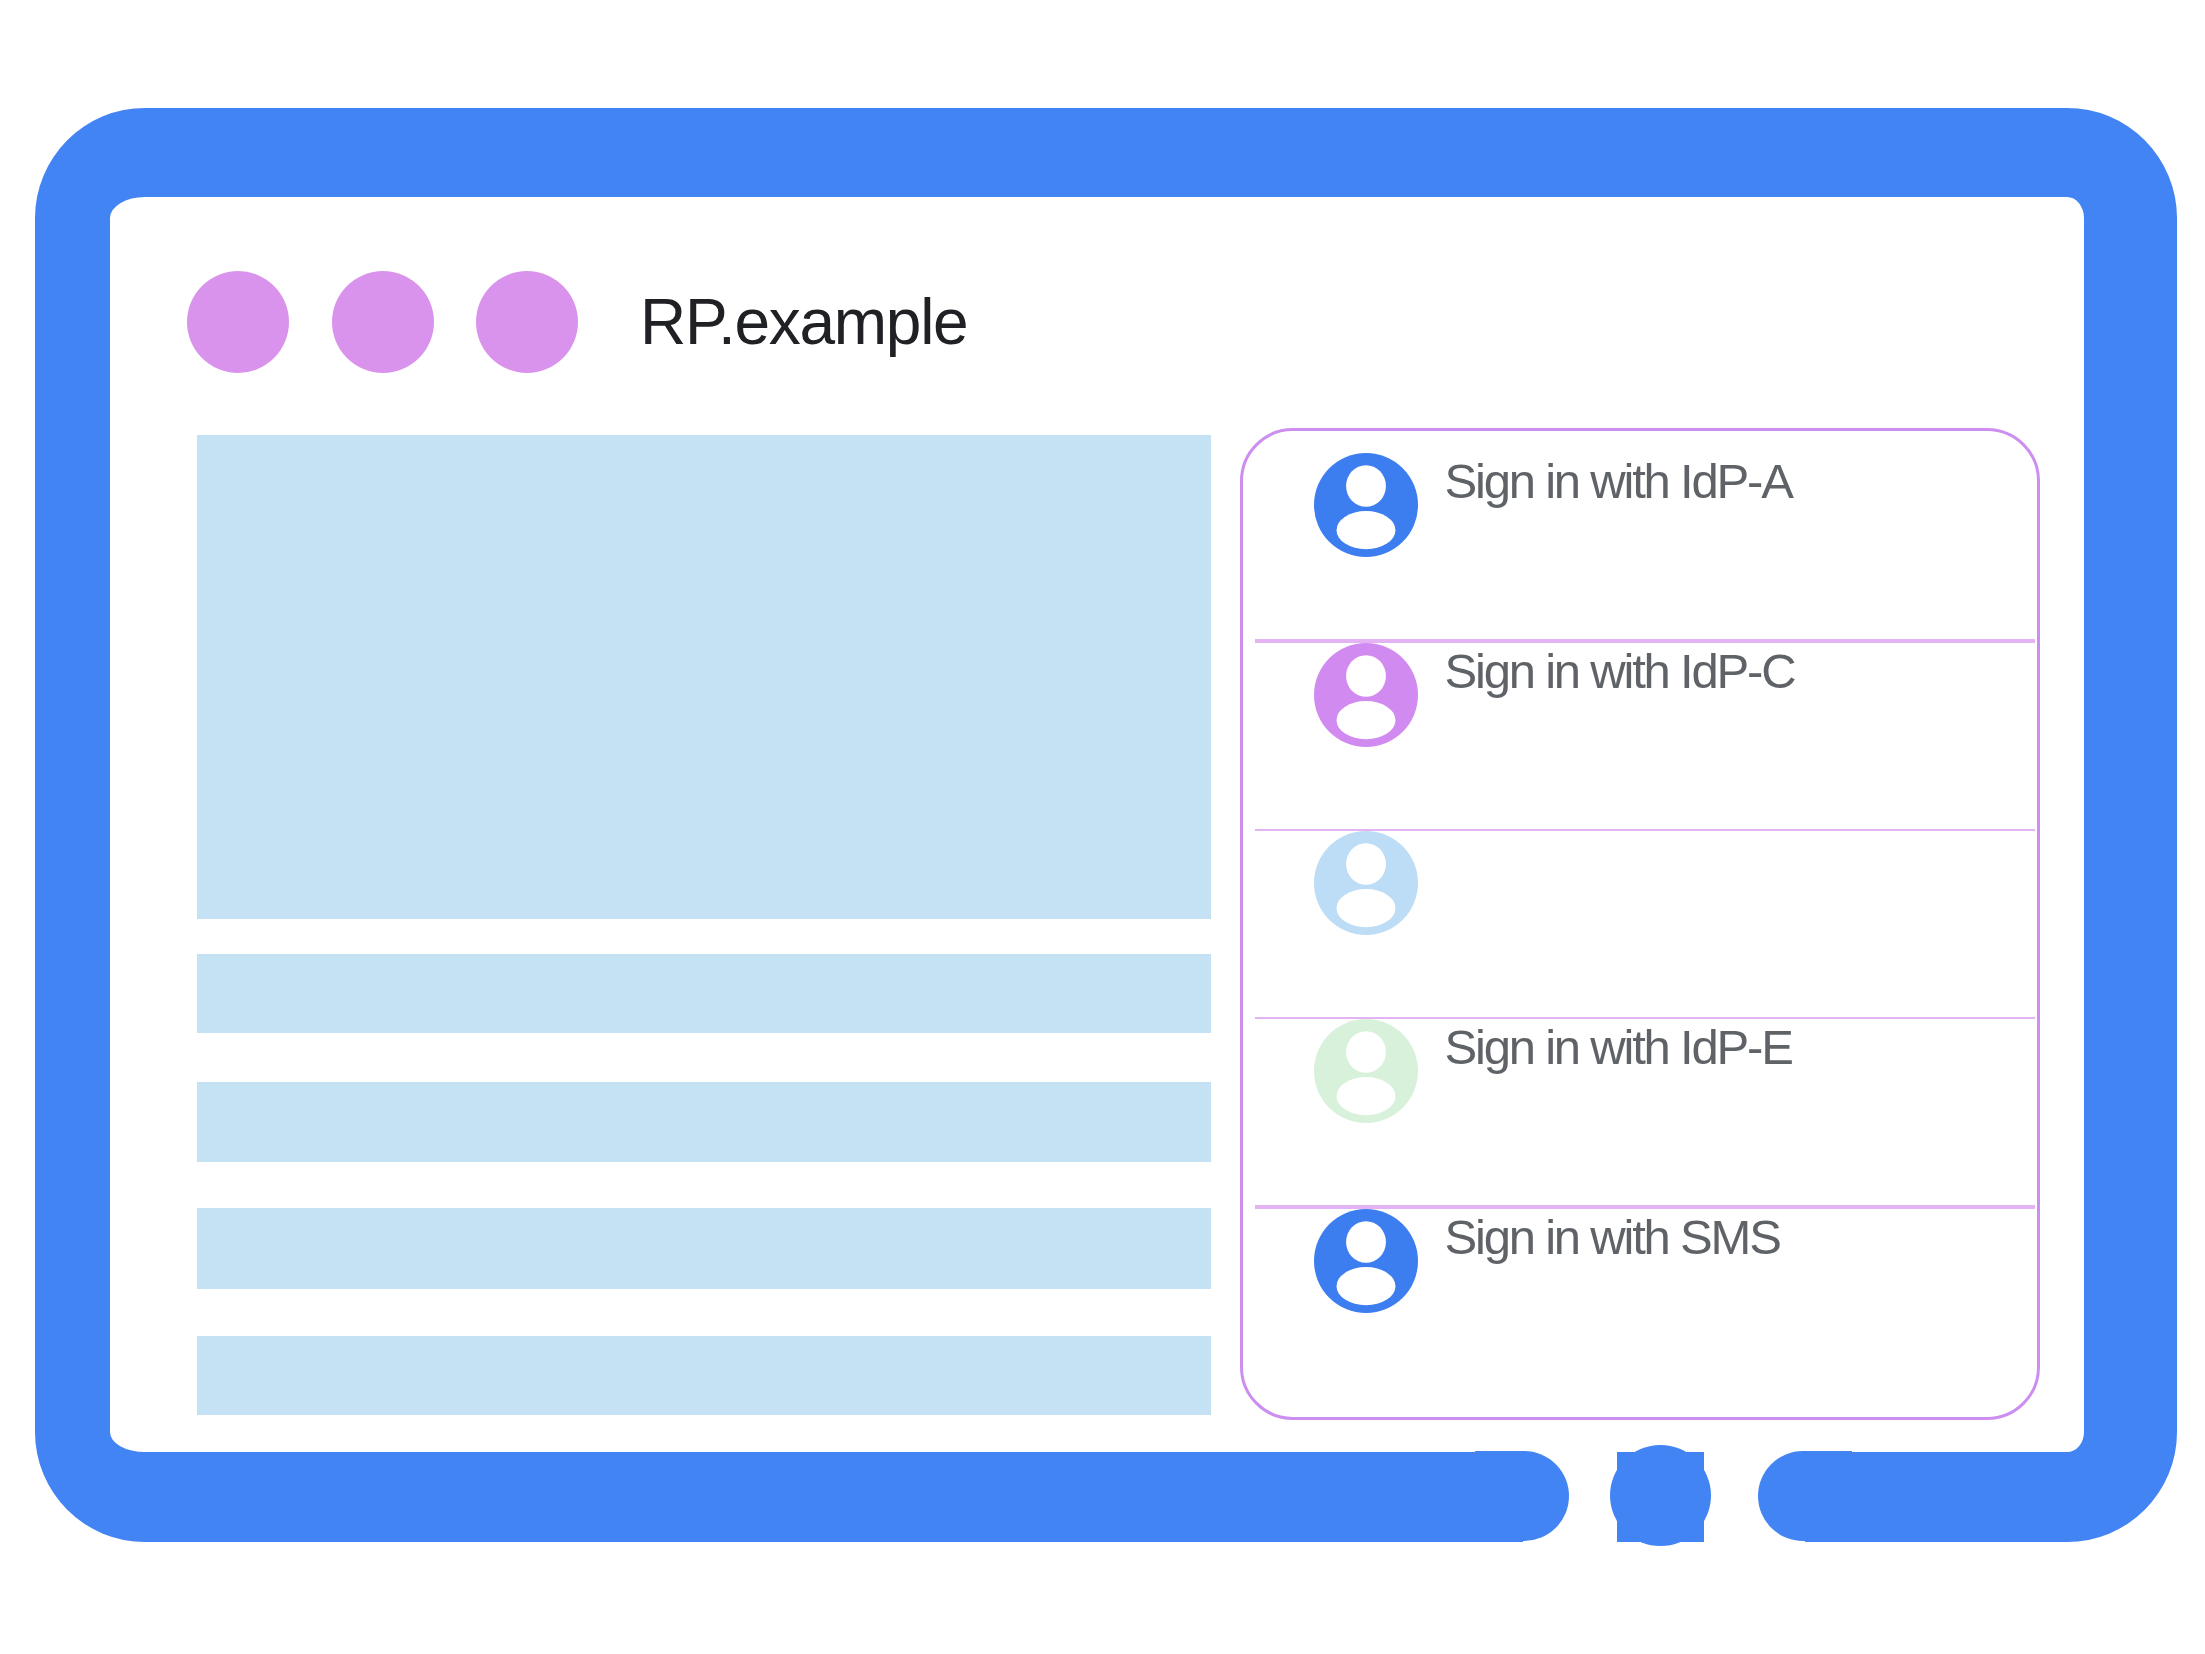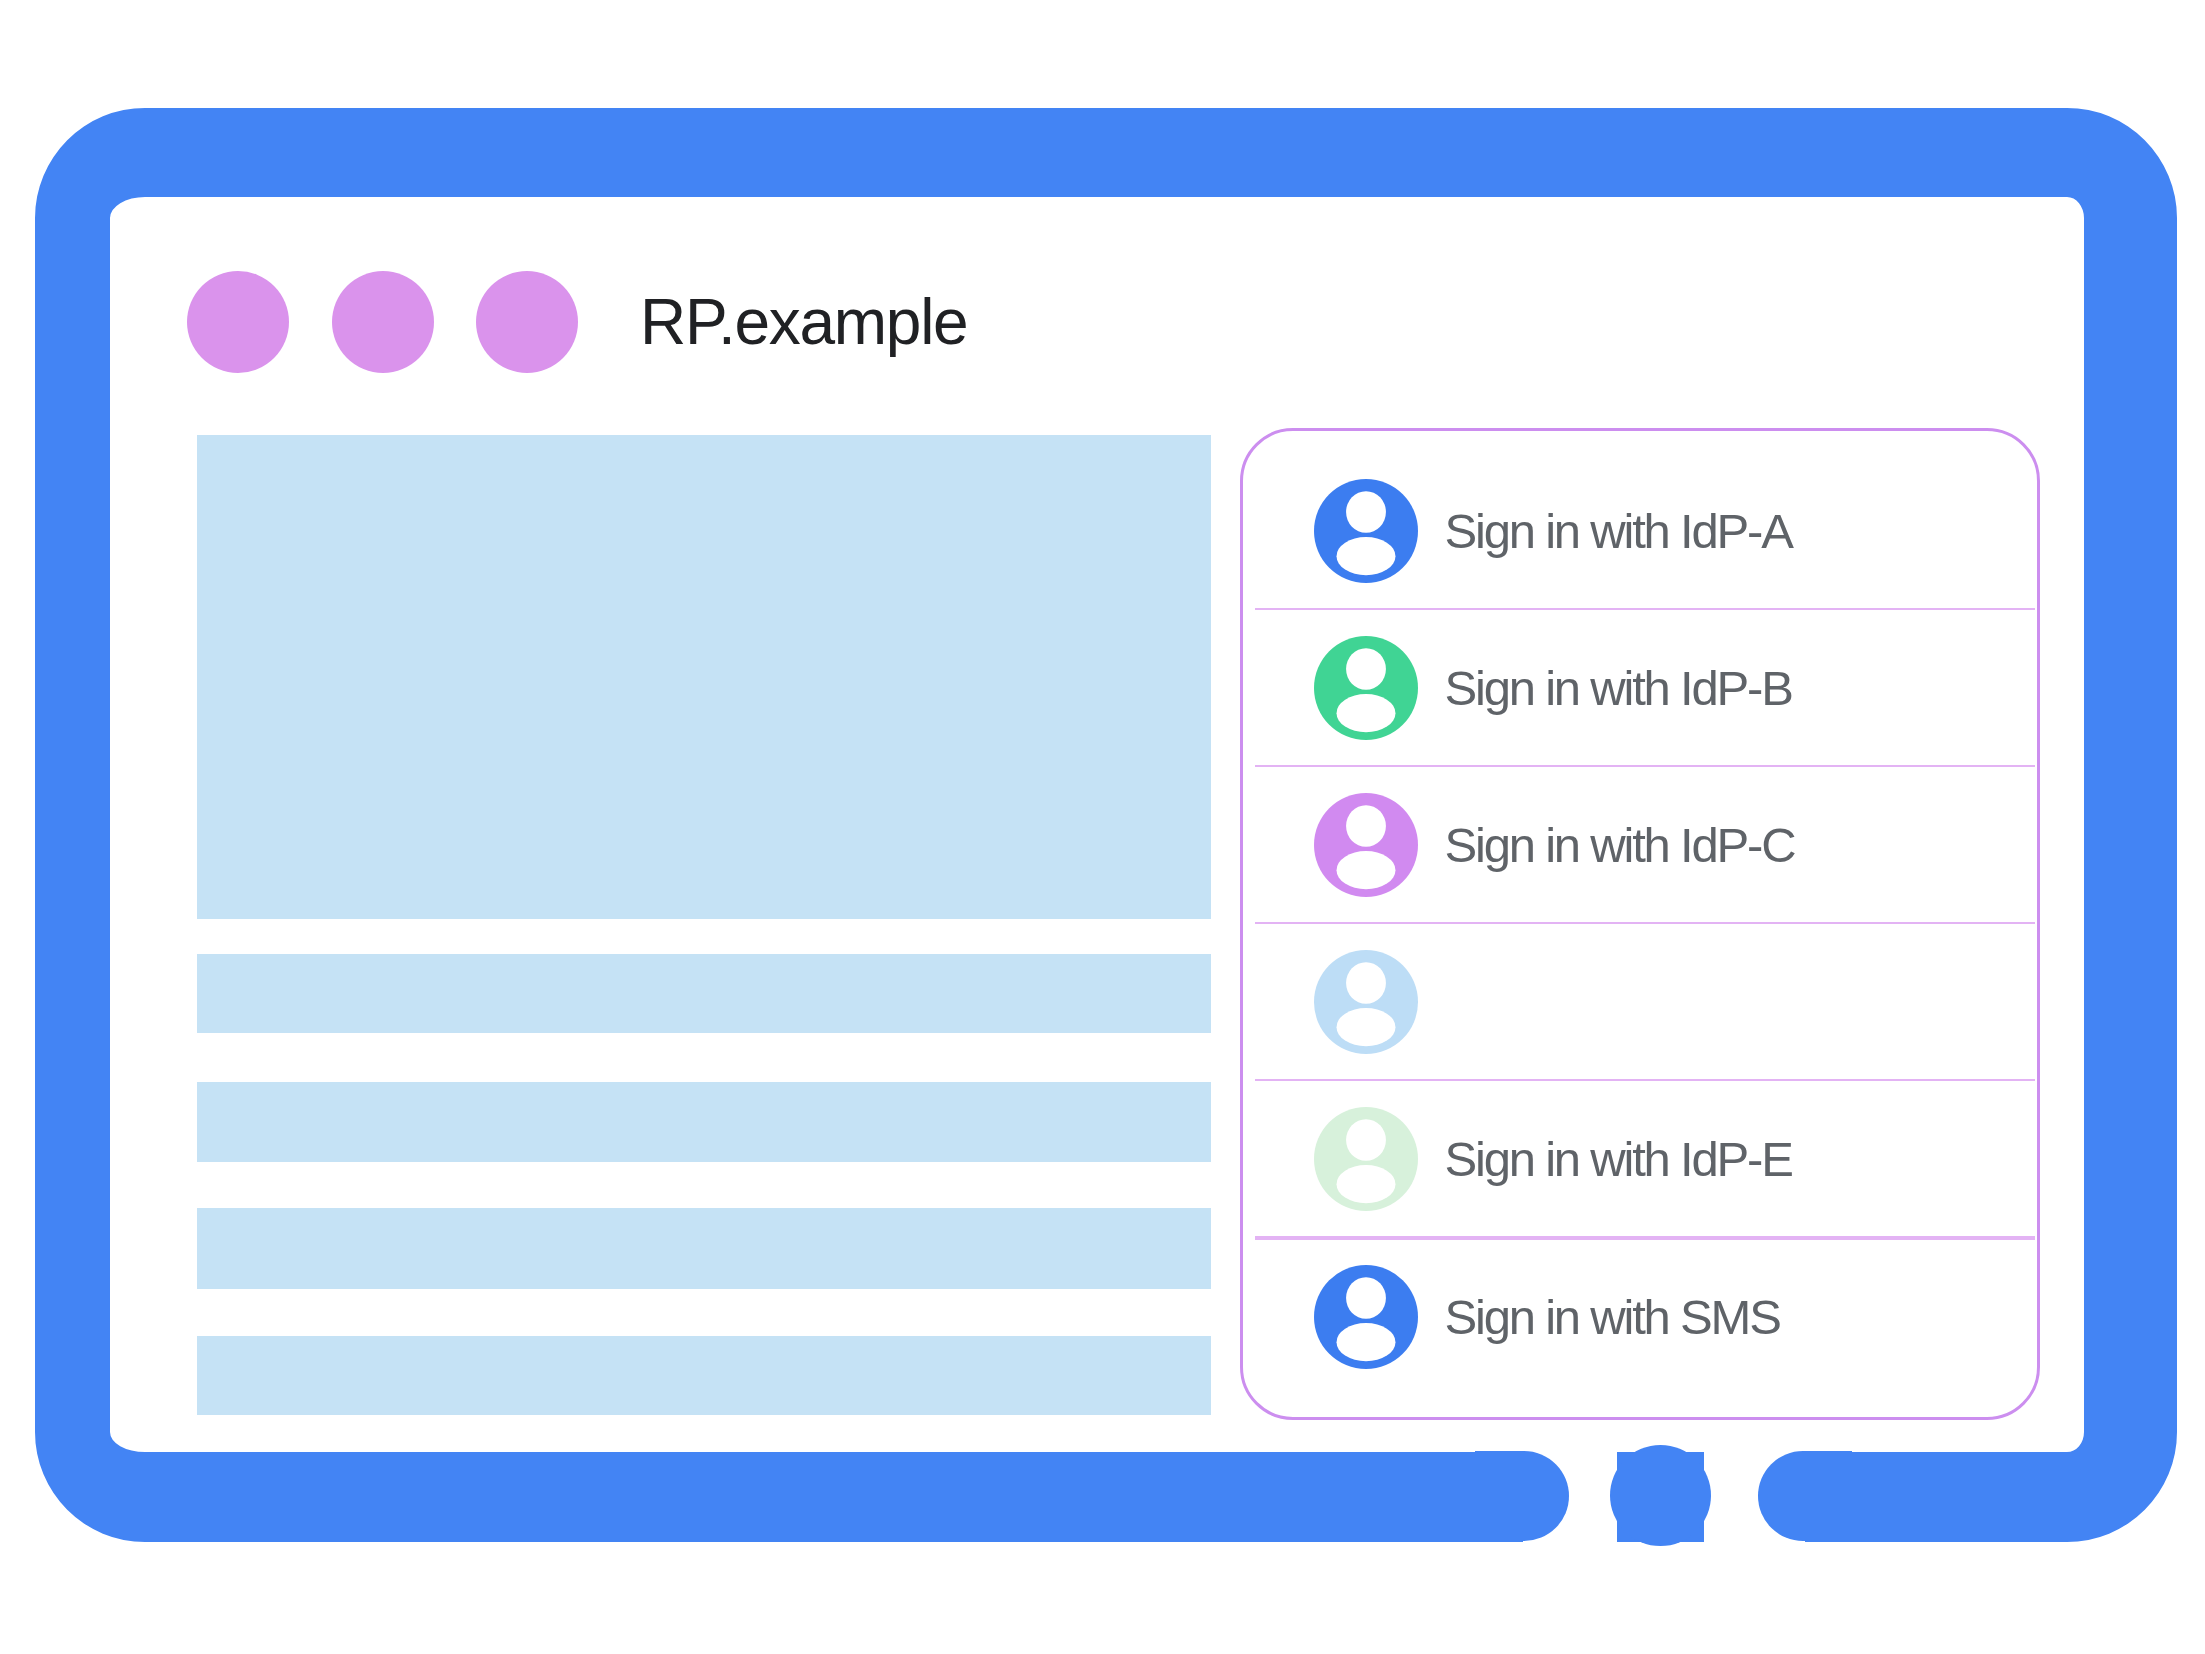--- a/index.html
+++ b/index.html
@@ -44,21 +44,21 @@
   .ph-line3{top:1208px;height:81px;}
   .ph-line4{top:1336px;height:79px;}
 
   
   .panel{
     position:absolute;left:1240px;top:428px;width:800px;height:992px;
     box-sizing:border-box;border:3.5px solid var(--panel-border);border-radius:53px;
     background:#ffffff;display:flex;flex-direction:column;padding:22px 0;
   }
   .signin-row{
-    flex:1 1 0;display:flex;align-items:center;padding-left:71px;gap:26.5px;min-height:0;
+    flex:1 1 0;display:flex;align-items:flex-start;padding-left:71px;gap:26.5px;min-height:0;
     cursor:pointer;
   }
   .avatar{width:104px;height:104px;flex:0 0 auto;display:block;}
   .avatar svg{display:block;width:104px;height:104px;}
   .row-label{
     font-size:49px;letter-spacing:-2.2px;font-weight:500;color:var(--label-gray);
     white-space:nowrap;
   }
   .divider{
     flex:0 0 auto;height:1.8px;background:var(--divider);margin-left:12.4px;margin-right:1.8px;
@@ -96,32 +96,20 @@
           <g clip-path="url(#avclip)" fill="#ffffff">
             <ellipse cx="60" cy="38" rx="23" ry="24"></ellipse>
             <ellipse cx="60" cy="89" rx="34" ry="22"></ellipse>
           </g>
         </svg>
       </span>
       <span class="row-label">Sign in with IdP-A</span>
     </div>
     <div class="divider"></div>
 
-    <div class="signin-row">
-      <span class="avatar">
-        <svg viewBox="0 0 120 120">
-          <circle class="av-bg" cx="60" cy="60" r="60" fill="#40D494"></circle>
-          <g clip-path="url(#avclip)" fill="#ffffff">
-            <ellipse cx="60" cy="38" rx="23" ry="24"></ellipse>
-            <ellipse cx="60" cy="89" rx="34" ry="22"></ellipse>
-          </g>
-        </svg>
-      </span>
-      <span class="row-label">Sign in with IdP-B</span>
-    </div>
     <div class="divider"></div>
 
     <div class="signin-row">
       <span class="avatar">
         <svg viewBox="0 0 120 120">
           <circle class="av-bg" cx="60" cy="60" r="60" fill="#D18AF0"></circle>
           <g clip-path="url(#avclip)" fill="#ffffff">
             <ellipse cx="60" cy="38" rx="23" ry="24"></ellipse>
             <ellipse cx="60" cy="89" rx="34" ry="22"></ellipse>
           </g>

